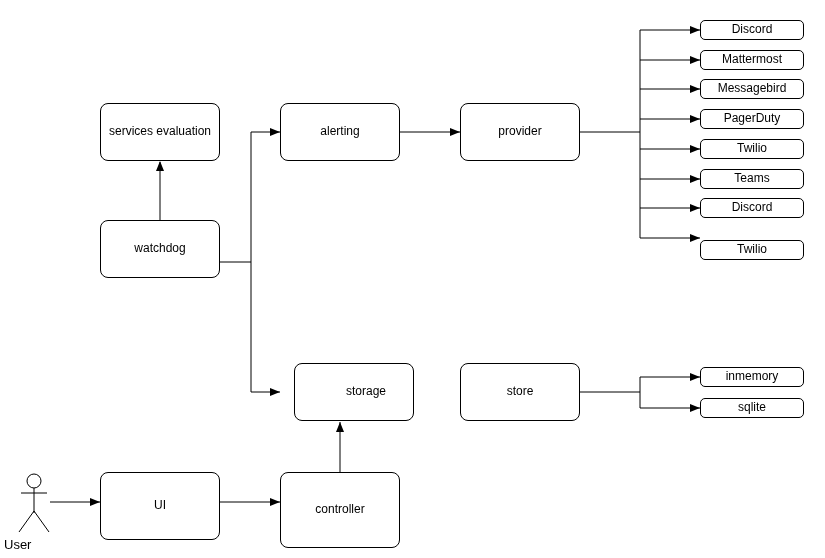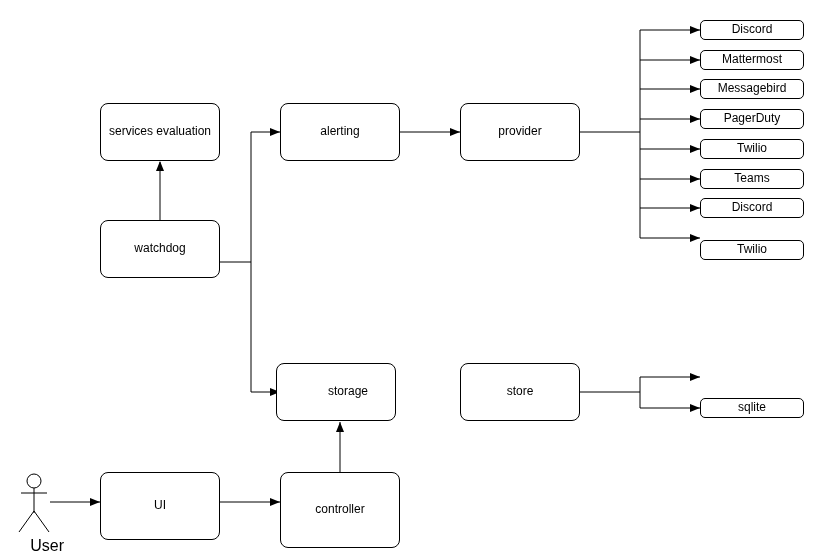--- a/index.html
+++ b/index.html
@@ -29,22 +29,22 @@
     font-size: 12px;
     line-height: 1.1;
     text-align: center;
     white-space: nowrap;
   }
   .node.big { width: 120px; height: 58px; }
   .node.leaf { width: 104px; height: 20px; border-radius: 5px; left: 700px; }
   .actor-label {
     position: absolute;
     width: 60px;
-    text-align: right;
-    font-size: 16px;
+    text-align: left;
+    font-size: 13px;
   }
 </style>
 </head>
 <body>
 
 <div class="stage">
 
   <svg class="edges" width="825" height="558" viewBox="0 0 825 558" fill="none" stroke="#000000" stroke-width="1">
 
     <g>
@@ -122,34 +122,35 @@
   </svg>
 
   <div class="node big" style="left:100px; top:103px;">services evaluation</div>
 
   <div class="node big" style="left:100px; top:220px;">watchdog</div>
 
   <div class="node big" style="left:280px; top:103px;">alerting</div>
 
   <div class="node big" style="left:460px; top:103px;">provider</div>
 
-  <div class="node big" style="left:276px; top:363px;padding-left:24px;">storage</div>
+  <div class="node big" style="left:294px; top:363px;padding-left:24px;">storage</div>
 
   <div class="node big" style="left:460px; top:363px;">store</div>
 
   <div class="node big" style="left:100px; top:472px; height:68px;">UI</div>
 
   <div class="node big" style="left:280px; top:472px; height:76px;">controller</div>
 
   <div class="node leaf" style="top:20px;">Discord</div>
   <div class="node leaf" style="top:50px;text-align:right;">Mattermost</div>
   <div class="node leaf" style="top:79px;">Messagebird</div>
   <div class="node leaf" style="top:109px;">PagerDuty</div>
   <div class="node leaf" style="top:139px;">Twilio</div>
   <div class="node leaf" style="top:169px;">Teams</div>
   <div class="node leaf" style="top:198px;">Discord</div>
   <div class="node leaf" style="top:240px;">Twilio</div>
 
+  <div class="node leaf" style="top:367px;">inmemory</div>
   <div class="node leaf" style="top:398px;">sqlite</div>
 
   <div class="actor-label" style="left:4px; top:537px;">User</div>
 
 </div>
 
 </body></html>

